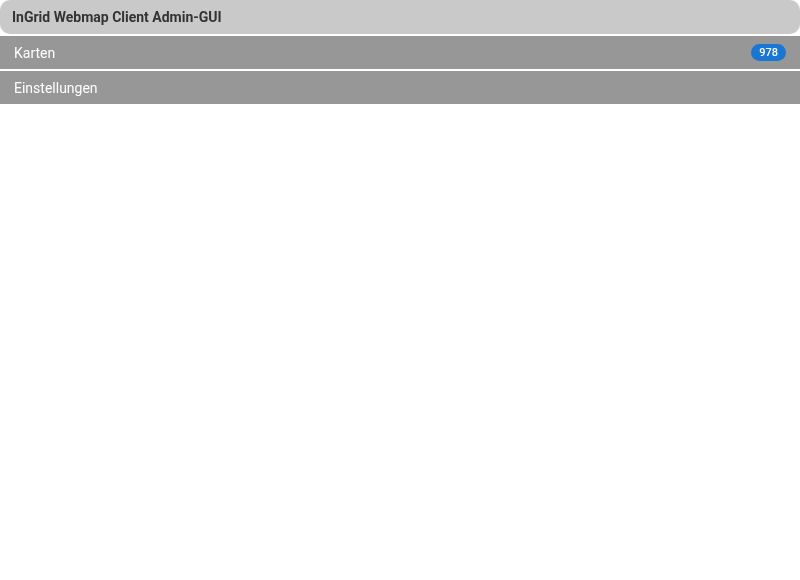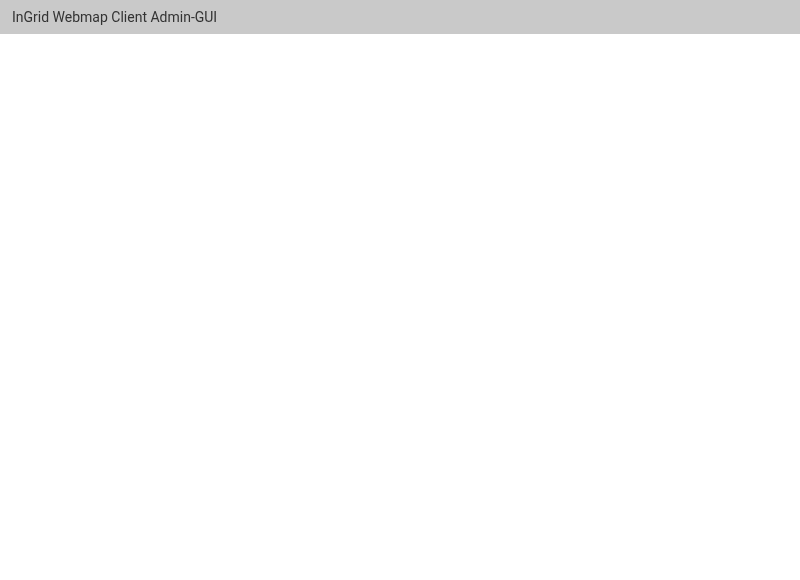--- a/index.html
+++ b/index.html
@@ -12,21 +12,22 @@
       background: #ffffff;
       width: 800px;
       height: 580px;
       overflow: hidden;
     }
     .header {
       background: #c9c9c9;
       padding: 9px 12px;
       font-size: 14px;
       color: #333333;
-      font-weight: 400;
+      font-weight: 700;
+      border-radius: 10px;
     }
     .menu-container {
       display: flex;
       flex-direction: column;
       gap: 2px;
       padding: 0;
       margin-top: 2px;
     }
     .menu-item {
       background: #979797;
@@ -54,18 +55,25 @@
   </style>
 </head>
 <body>
 
 <div class="header">
   <span>InGrid Webmap Client Admin-GUI</span>
 </div>
 
 <div class="menu-container">
 
+  <div class="menu-item">
+    <span>Karten</span>
+    <span class="badge">978</span>
+  </div>
 
 
+  <div class="menu-item">
+    <span>Einstellungen</span>
+  </div>
 
 
 
 </div>
 
 </body></html>

